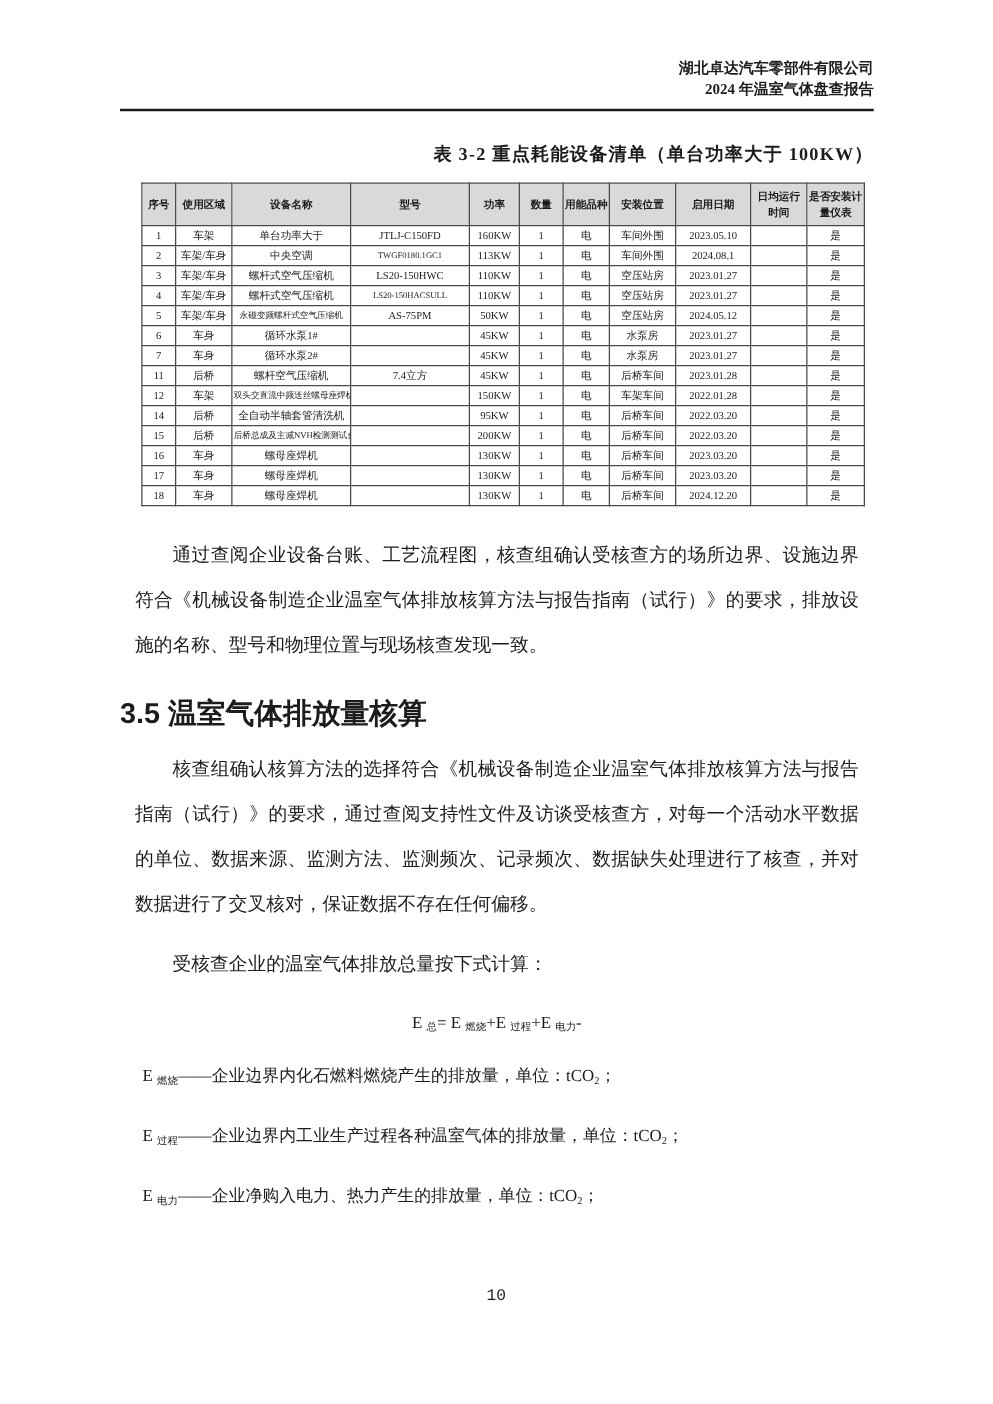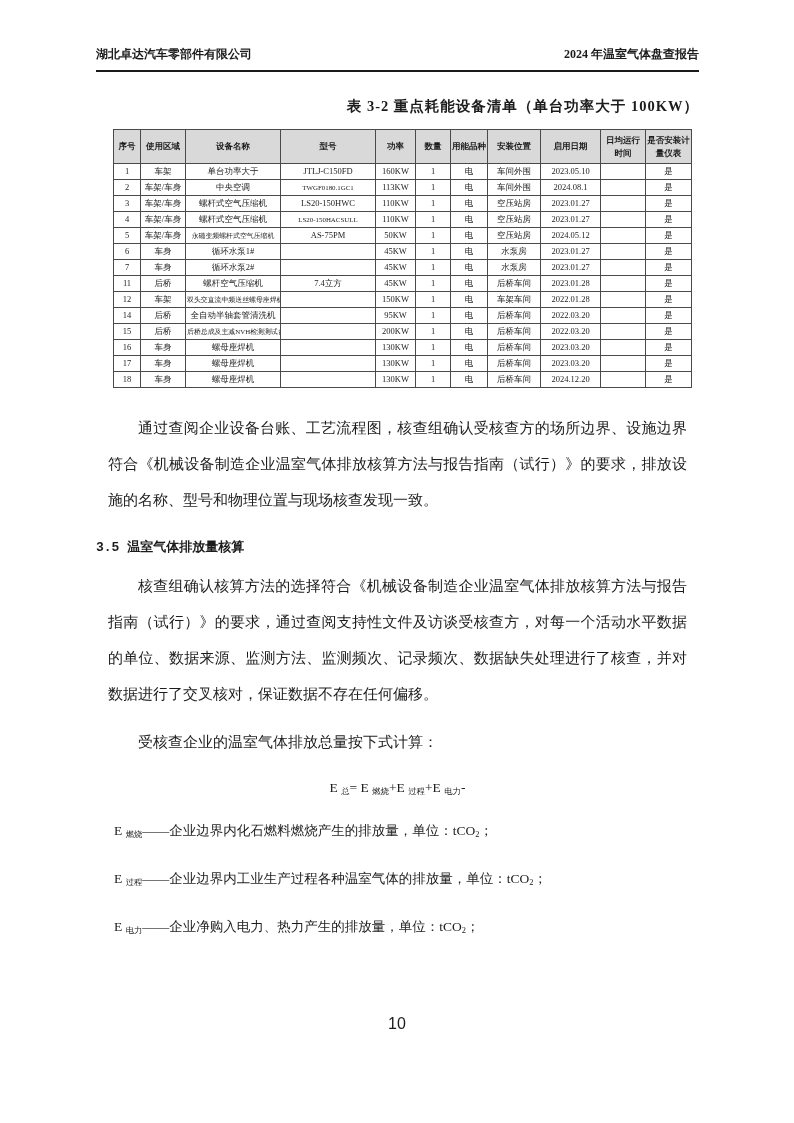--- a/index.html
+++ b/index.html
@@ -17,20 +17,21 @@
   .content { padding: 46px 95px 0 96px; }
 
   .page-header {
     display: flex;
     justify-content: space-between;
     align-items: flex-end;
     font-weight: bold;
     font-size: 12px;
     padding-bottom: 7px;
     border-bottom: 2px solid #1a1a1a;
+    flex-direction: column;
   }
 
   .table-title {
     text-align: right;
     font-size: 14.5px;
     font-weight: bold;
     letter-spacing: 1px;
     margin: 25px 0 13px 0;
   }
 
@@ -66,23 +67,23 @@
   .para {
     font-size: 15px;
     line-height: 36px;
     text-align: justify;
     text-indent: 2em;
     margin: 12px;
   }
   .para-boundary { margin-top: 22px; }
 
   .section-heading {
-    font-family: Liberation Mono, monospace;
+    font-family: Liberation Sans, sans-serif;
     font-weight: bold;
-    font-size: 13px;
+    font-size: 23px;
     margin: 20px 0 6px 0;
   }
 
   .formula-intro { margin-top: 2px; }
 
   .formula-line {
     text-align: center;
     font-size: 13.5px;
     margin: 20px 0 18px 0;
   }
@@ -98,24 +99,24 @@
     font-size: 0.62em;
     position: relative;
     bottom: -0.22em;
     letter-spacing: 0;
   }
 
   .page-footer {
     position: absolute;
     left: 0;
     right: 0;
-    bottom: 90px;
+    bottom: 79px;
     text-align: center;
-    font-size: 16px;
-    font-family: Liberation Sans, sans-serif;
+    font-size: 13px;
+    font-family: Liberation Mono, monospace;
   }
 </style>
 </head>
 <body>
 
 <div class="page">
   <div class="content">
 
     <div class="page-header">
       <span>湖北卓达汽车零部件有限公司</span>

